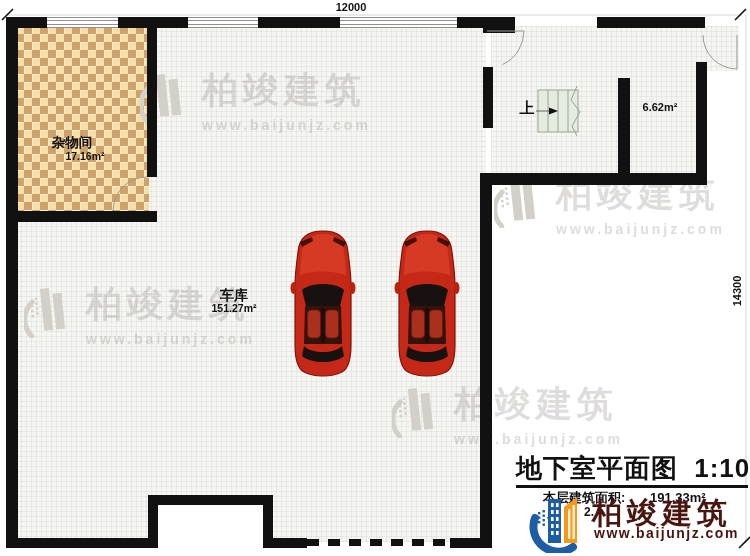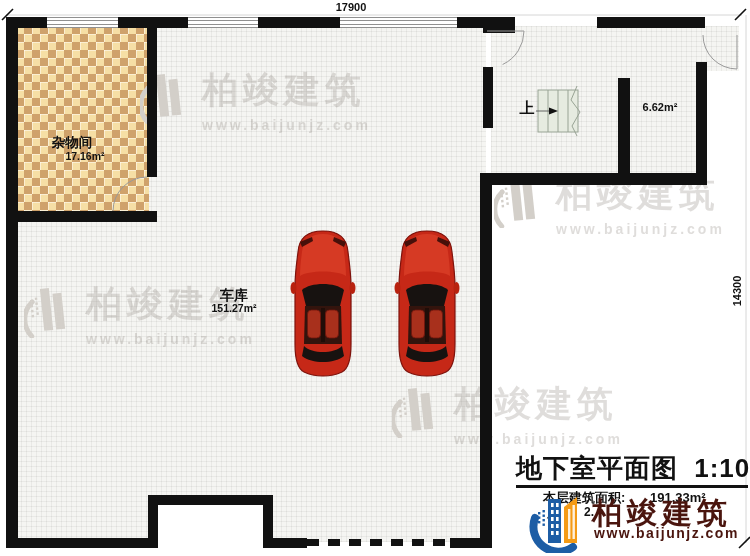--- a/index.html
+++ b/index.html
@@ -204,21 +204,21 @@
     <ellipse cx="3.5" cy="60" rx="3" ry="6" fill="#b8220f"></ellipse>
     <ellipse cx="62.5" cy="60" rx="3" ry="6" fill="#b8220f"></ellipse>
     <path d="M12,62 C20,54 46,54 54,62 L50,78 L16,78 Z" fill="#171210"></path>
     <path d="M15,78 L51,78 L52,116 L14,116 Z" fill="#33140d"></path>
     <rect x="31" y="80" width="4" height="34" fill="#1f0d08"></rect>
     <rect x="17.5" y="82" width="13" height="28" rx="4" fill="#a8301c" stroke="#6e150c" stroke-width="0.8"></rect>
     <rect x="35.5" y="82" width="13" height="28" rx="4" fill="#a8301c" stroke="#6e150c" stroke-width="0.8"></rect>
     <path d="M14,118 C22,126 44,126 52,118 L54,128 C44,136 22,136 12,128 Z" fill="#171210"></path>
   </svg>
 
-  <div class="lbl" style="left:331px;top:1px;width:40px;font-size:11px;">17900</div>
+  <div class="lbl" style="left:331px;top:1px;width:40px;font-size:11px;">12000</div>
   <div class="lbl" style="left:707px;top:285px;width:60px;height:12px;font-size:11px;transform:rotate(-90deg);">14300</div>
 
   <div class="lbl" style="left:27px;top:136px;width:90px;font-size:13.5px;">杂物间</div>
   <div class="lbl" style="left:40px;top:151px;width:90px;font-size:10.5px;">17.16m²</div>
   <div class="lbl" style="left:189px;top:288px;width:90px;font-size:14px;">车库</div>
   <div class="lbl" style="left:189px;top:303px;width:90px;font-size:10.5px;">151.27m²</div>
   <div class="lbl" style="left:630px;top:101px;width:60px;font-size:11px;">6.62m²</div>
   <div class="lbl" style="left:518px;top:100px;width:18px;font-size:15px;">上</div>
 
   <div class="title-row" style="left:516px;top:451px;font-size:26px;letter-spacing:1px;">

